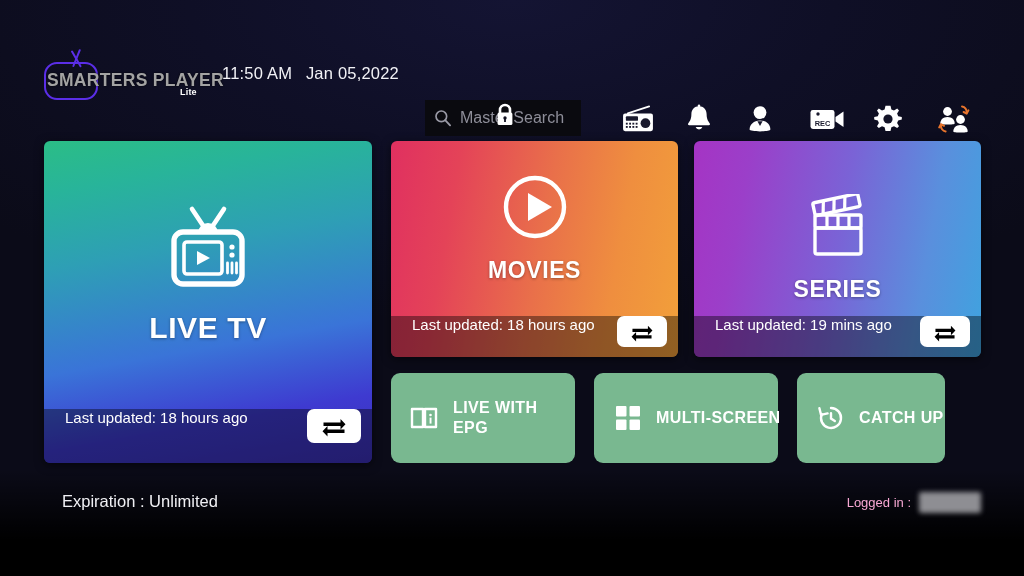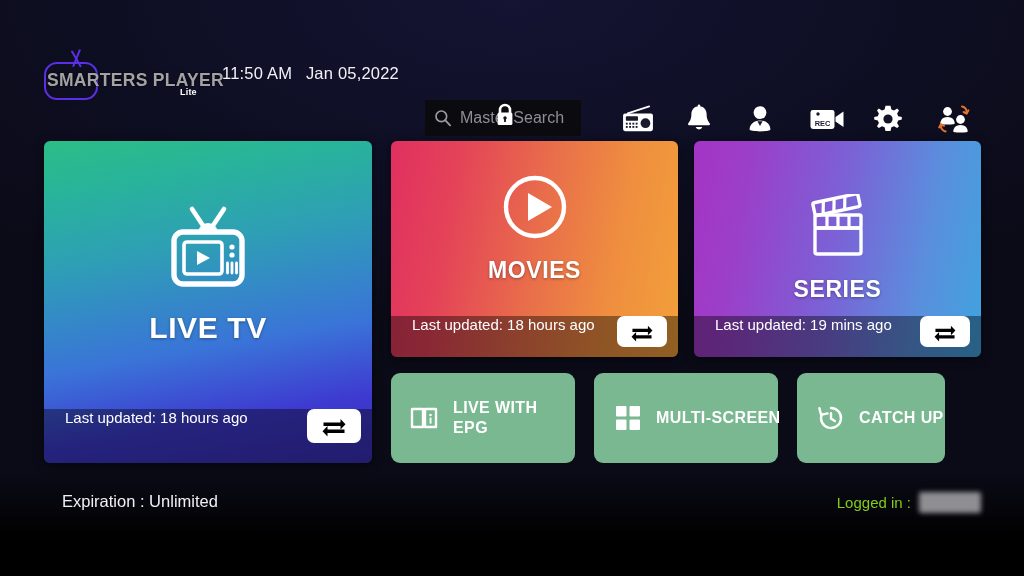--- a/index.html
+++ b/index.html
@@ -257,21 +257,21 @@
     color: #f0f0f4;
     font-size: 16.5px;
     white-space: nowrap;
   }
   .login {
     position: absolute;
     right: 43px; top: 5px;
     display: flex;
     align-items: center;
   }
-  .login-label { color: #84cc16; font-size: 15px; white-space: nowrap; }
+  .login-label { color: #f9a8d4; font-size: 13px; white-space: nowrap; }
   .login-redacted {
     margin-left: 8px;
     width: 62px; height: 21px;
     background: #8e8e93;
     border-radius: 2px;
     filter: blur(2.5px);
   }
 </style>
 </head>
 <body>

